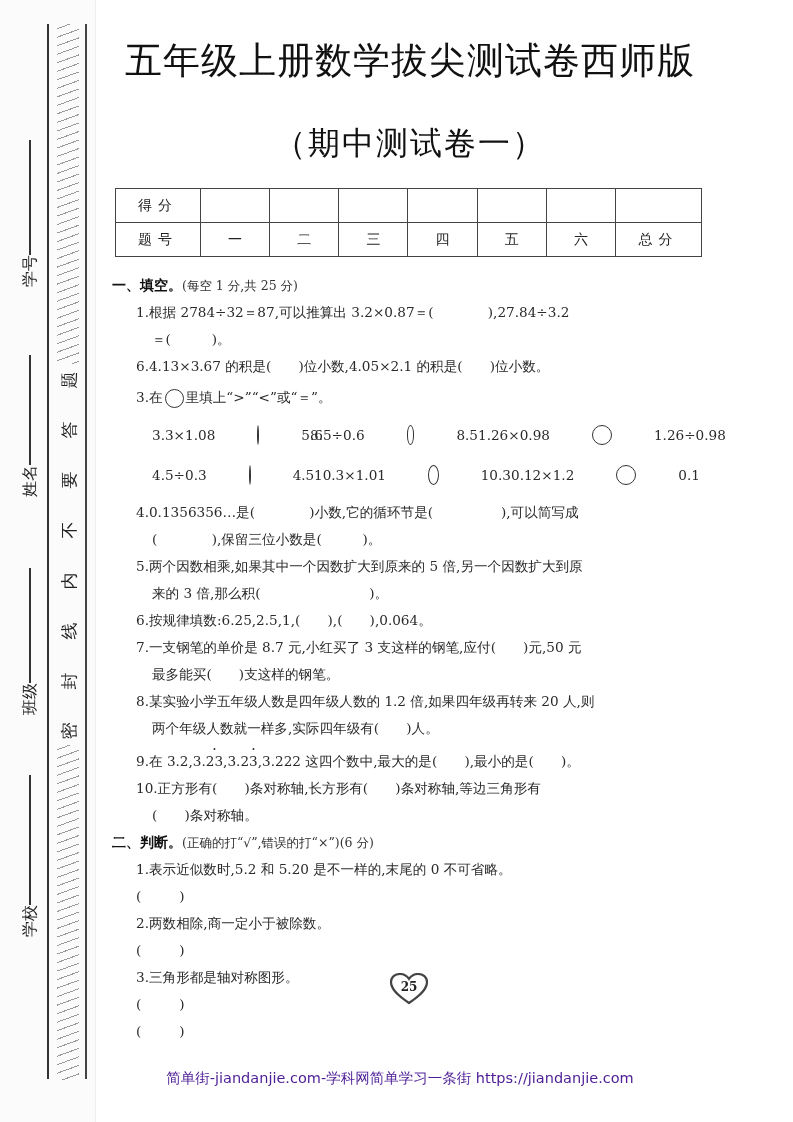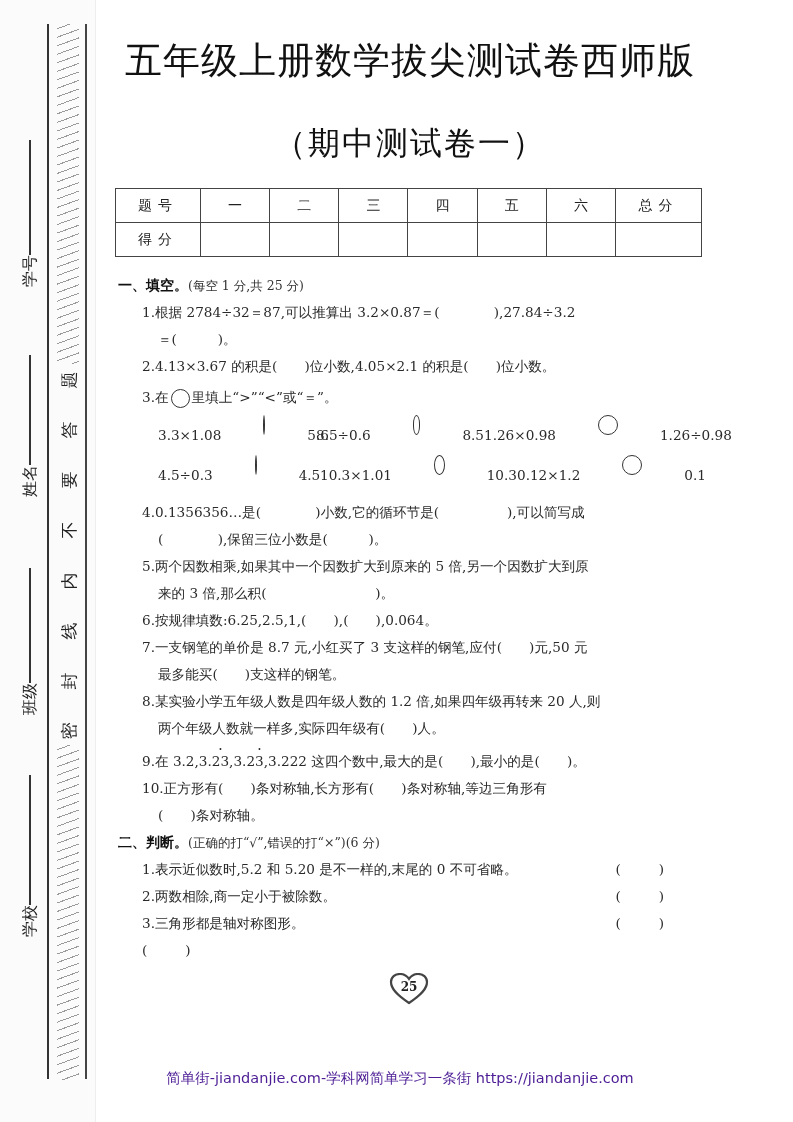--- a/index.html
+++ b/index.html
@@ -26,30 +26,30 @@
 
     
     .title { position: absolute; left: 100px; top: 36px; width: 620px; text-align: center; font-family: "DejaVu Sans", "Liberation Sans", sans-serif; font-size: 37px; font-weight: 500; letter-spacing: 1px; color: #111; }
     .subtitle { position: absolute; left: 100px; top: 122px; width: 620px; text-align: center; font-family: "DejaVu Sans", "Liberation Sans", sans-serif; font-size: 32px; color: #111; letter-spacing: 2px; }
 
     .score-table { position: absolute; left: 115px; top: 188px; width: 587px; border-collapse: collapse; font-family: "DejaVu Sans", "Liberation Sans", sans-serif; font-size: 14px; }
     .score-table td { border: 1.5px solid #444; height: 34px; text-align: center; color: #222; }
     .score-table td.hdr { width: 85px; letter-spacing: 6px; }
     .score-table td.total { width: 86px; letter-spacing: 6px; }
 
-    .content { position: absolute; left: 118px; top: 272px; width: 590px; font-size: 13.6px; line-height: 27px; color: #2a2a2a; }
+    .content { position: absolute; left: 112px; top: 272px; width: 590px; font-size: 13.6px; line-height: 27px; color: #2a2a2a; }
     .section-head { font-family: "DejaVu Sans", "Liberation Sans", sans-serif; font-weight: bold; font-size: 14px; color: #111; margin-left: 0; }
     .section-head .note { font-family: "DejaVu Serif", "Liberation Serif", serif; font-weight: normal; font-size: 12.5px; color: #333; }
     .q { padding-left: 24px; }
     .q.cont { padding-left: 40px; }
     .compare-row { padding-left: 40px; display: flex; gap: 0; line-height: 40px; }
-    .cmp { display: inline-flex; align-items: flex-start; white-space: nowrap; gap: 36px; }
+    .cmp { display: inline-flex; align-items: center; white-space: nowrap; gap: 36px; }
     .circle { display: inline-block; width: 20px; height: 20px; border: 1.5px solid #333; border-radius: 50%; margin: 0 6px; vertical-align: middle; }
     .circle.inline { width: 19px; height: 19px; margin: 0 2px; }
-    .judge { padding-left: 24px; display: flex; justify-content: space-between; padding-right: 6px; }
+    .judge { padding-left: 24px; display: flex; justify-content: space-between; padding-right: 6px; flex-direction: column; }
     .paren { letter-spacing: 38px; }
     .dot-over { position: relative; display: inline-block; }
     .dot-over::before { content: "·"; position: absolute; top: -12px; left: 50%; transform: translateX(-50%); font-size: 14px; }
 
     .page-num { position: absolute; left: 389px; top: 973px; width: 40px; height: 32px; }
     .page-num svg { position: absolute; left: 0; top: 0; }
     .page-num span { position: absolute; left: 0; top: 7px; width: 40px; text-align: center; font-size: 12px; font-weight: bold; color: #222; }
 
     .footer { position: absolute; left: 120px; top: 1069px; width: 560px; text-align: center; font-family: "DejaVu Sans", "Liberation Sans", sans-serif; font-size: 14.5px; color: #4c1d95; }
   </style>
@@ -89,49 +89,49 @@
   <div class="field-line" style="height:130px"></div>
   <span class="field-label">学校</span>
 </div>
 
 <div class="title">五年级上册数学拔尖测试卷西师版</div>
 <div class="subtitle">（期中测试卷一）</div>
 
 <table class="score-table">
   <tbody>
       <tr>
+    <td class="hdr">得分</td>
+    <td></td>
+    <td></td>
+    <td></td>
+    <td></td>
+    <td></td>
+    <td></td>
+    <td></td>
+  </tr>
+  <tr>
     <td class="hdr">题号</td>
     <td>一</td>
     <td>二</td>
     <td>三</td>
     <td>四</td>
     <td>五</td>
     <td>六</td>
     <td class="total">总分</td>
   </tr>
-  <tr>
-    <td class="hdr">得分</td>
-    <td></td>
-    <td></td>
-    <td></td>
-    <td></td>
-    <td></td>
-    <td></td>
-    <td></td>
-  </tr>
 </tbody>
   </table>
 
 <div class="content">
   <div class="section-head">
     <span>一、填空。</span><span class="note">(每空 1 分,共 25 分)</span>
   </div>
   <div class="q">1.根据 2784÷32＝87,可以推算出 3.2×0.87＝(　　　　),27.84÷3.2</div>
   <div class="q cont">＝(　　　)。</div>
-  <div class="q">2.4.13×3.67 的积是(　　)位小数,4.05×2.1 的积是(　　)位小数。</div>
+  <div class="q">6.4.13×3.67 的积是(　　)位小数,4.05×2.1 的积是(　　)位小数。</div>
   <div class="q" style="margin-top:4px">
     <span>3.在</span><span class="circle inline"></span><span>里填上“&gt;”“&lt;”或“＝”。</span>
   </div>
   <div class="compare-row" style="margin-top:4px">
     <span class="cmp" style="width:158px">
         <span>3.3×1.08</span>
         <span class="circle"></span>
         <span>5.6</span>
       </span>
     <span class="cmp" style="width:168px">

